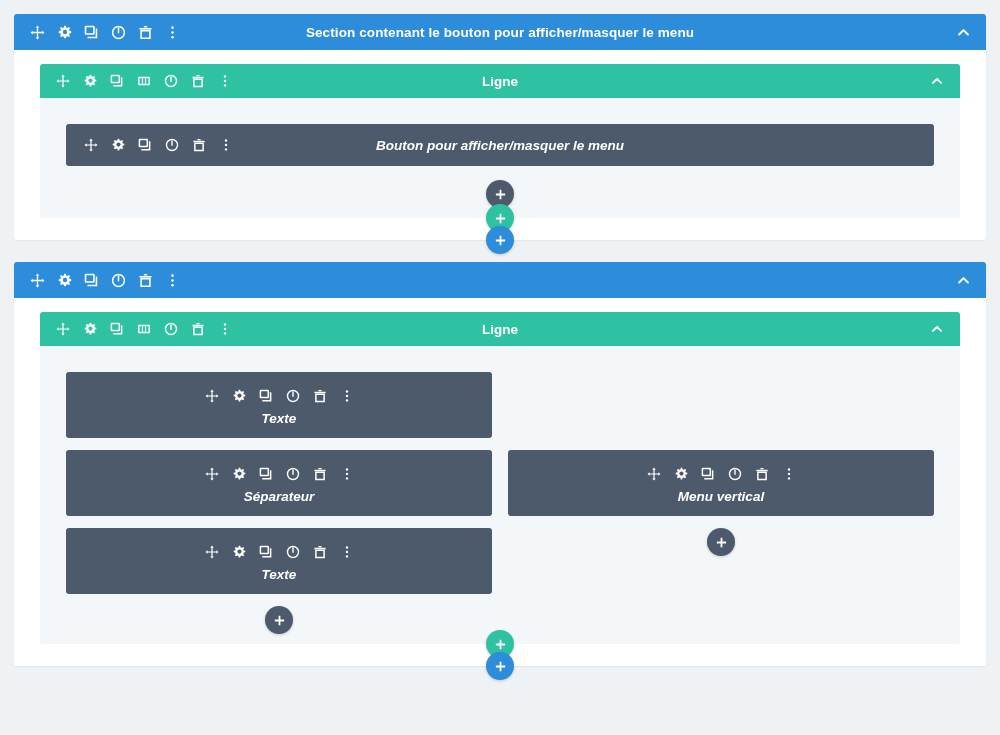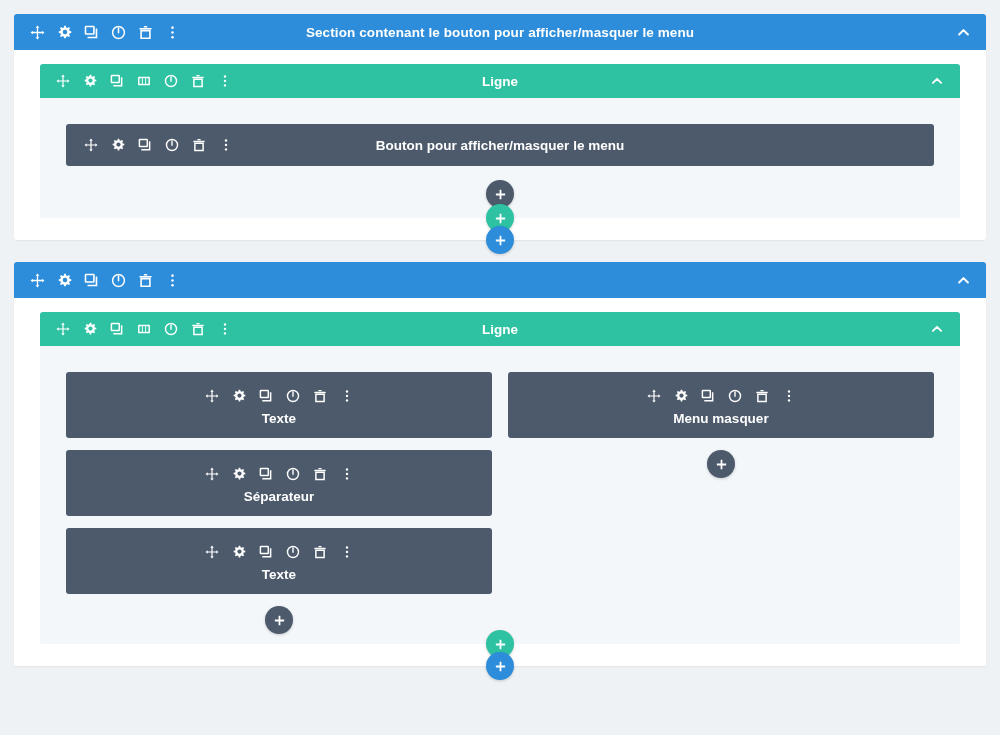--- a/index.html
+++ b/index.html
@@ -176,23 +176,24 @@
   .float-add {
     position: absolute;
     left: 50%;
     transform: translateX(-50%);
     z-index: 6;
   }
 
   .columns {
     display: flex;
     gap: 16px;
+    align-items: center;
   }
   .col { flex: 1; min-width: 0; }
-  .col .module { margin-bottom: 12px; }
+  .col .module { margin-bottom: 12px; font-style: italic; }
 </style>
 </head>
 <body>
 
 <div class="canvas">
 
   <div class="section section-top">
 
     <div class="section-header">
       <div class="icon-group">
@@ -683,21 +684,21 @@
                       </svg>
                   </span>
                   <span class="ic">
                     <svg width="14" height="14" viewBox="0 0 16 16" fill="#fff">
                         <circle cx="8" cy="2.8" r="1.35"></circle>
                         <circle cx="8" cy="7.9" r="1.35"></circle>
                         <circle cx="8" cy="13" r="1.35"></circle>
                       </svg>
                   </span>
                 </div>
-                <div class="title">Menu masquer</div>
+                <div class="title">Menu vertical</div>
               </div>
 
               <div class="add-wrap" style="margin-top:12px;">
                 <div class="add-btn add-module">
                   <svg width="13" height="13" viewBox="0 0 16 16" fill="#fff">
                       <rect x="6.9" y="2.3" width="2.2" height="11.4" rx="0.3"></rect>
                       <rect x="2.3" y="6.9" width="11.4" height="2.2" rx="0.3"></rect>
                     </svg>
                 </div>
               </div>

